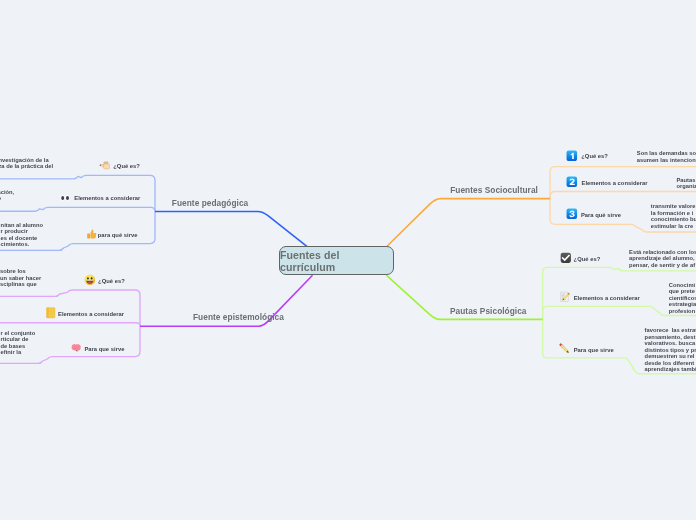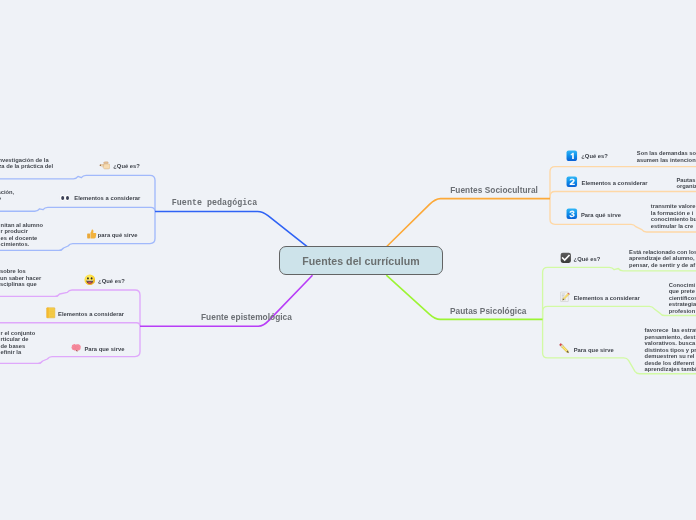--- a/index.html
+++ b/index.html
@@ -1,21 +1,21 @@
 <!DOCTYPE html>
 <html><head>
 <meta charset="utf-8">
 <title>Fuentes del curriculum</title>
 <style>
   html,body{margin:0;padding:0;}
   body{width:696px;height:520px;overflow:hidden;background:#eff2f7;
        font-family:"Liberation Sans",sans-serif;-webkit-font-smoothing:antialiased;}
   #stage{position:relative;width:696px;height:520px;overflow:hidden;background:#eff2f7;}
   svg.links{position:absolute;left:0;top:0;width:696px;height:520px;}
-  .central{position:absolute;left:279px;top:246px;width:164px;height:29px;
+  .central{position:absolute;left:279px;top:246px;width:115px;height:29px;
            background:#cde3ea;border:1.7px solid #636464;border-radius:7px;
            box-sizing:border-box;display:flex;align-items:center;justify-content:center;}
   .central span{font-size:10.6px;font-weight:bold;color:#6b7070;letter-spacing:0.05px;}
   .blabel{position:absolute;font-size:8.3px;font-weight:bold;color:#6b6f74;
           letter-spacing:0.05px;white-space:nowrap;}
   .child{position:absolute;display:flex;align-items:center;white-space:nowrap;}
   .child .ic{flex:0 0 auto;display:block;}
   .child .tx{font-size:5.8px;font-weight:bold;color:#3f434b;letter-spacing:0.03px;}
   .leaf{position:absolute;font-size:5.75px;font-weight:bold;color:#44484f;
         line-height:6.5px;letter-spacing:0.02px;white-space:pre;}
@@ -38,21 +38,21 @@
       <path d="M 140 326.3 L 140 351.6 Q 140 356.6 135 356.6 L 52 356.6 Q 49 356.6 47.35 359 L 42.65 361 Q 41 363.4 38 363.4 L -6 363.4" fill="none" stroke="#dfa8fb" stroke-width="1.35" stroke-linecap="butt" stroke-linejoin="round"></path>
       <path d="M 312.5 275.2 L 269.204 320.168 Q 263.3 326.3 258.3 326.3 L 140 326.3" fill="none" stroke="#b83df7" stroke-width="1.6" stroke-linecap="butt" stroke-linejoin="round"></path>
       <path d="M 542.6 319.4 L 542.6 272.3 Q 542.6 267.3 547.6 267.3 L 609.4 267.3 Q 612.4 267.3 614.05 269.7 L 618.35 268.5 Q 620 270.9 623 270.9 L 702 270.9" fill="none" stroke="#d2faa4" stroke-width="1.35" stroke-linecap="butt" stroke-linejoin="round"></path>
       <path d="M 542.6 319.4 L 542.6 311.3 Q 542.6 306.3 547.6 306.3 L 649.4 306.3 Q 652.4 306.3 654.05 308.7 L 659.85 313.1 Q 661.5 315.5 664.5 315.5 L 702 315.5" fill="none" stroke="#d2faa4" stroke-width="1.35" stroke-linecap="butt" stroke-linejoin="round"></path>
       <path d="M 542.6 319.4 L 542.6 352.9 Q 542.6 357.9 547.6 357.9 L 623.9 357.9 Q 626.9 357.9 628.55 360.29999999999995 L 634.95 371.3 Q 636.6 373.7 639.6 373.7 L 702 373.7" fill="none" stroke="#d2faa4" stroke-width="1.35" stroke-linecap="butt" stroke-linejoin="round"></path>
       <path d="M 386.3 275.2 L 429.332 314.096 Q 435.2 319.4 440.2 319.4 L 542.6 319.4" fill="none" stroke="#9cf434" stroke-width="1.6" stroke-linecap="butt" stroke-linejoin="round"></path>
     </svg>
   <div class="central">
     <span>Fuentes del currículum</span>
   </div>
-<div class="blabel" style="left: 171.8px; top: 197.6px; font-family: Liberation Mono, monospace;">Fuente pedagógica</div>
+<div class="blabel" style="left: 171.8px; top: 197.6px;">Fuente pedagógica</div>
     <div class="child" style="left: 98.8px; top: 159.8px; height: 12px;">
       <span class="ic"><svg width="11.6" height="11.6" viewBox="0 0 24 24">
    <path d="M11.0 10.2 h8.4 c2.0 0 3.4 1.3 3.4 3.2 v3.6 c0 2.0-1.5 3.5-3.5 3.5 h-6.8 c-2.2 0-3.9-1.6-3.9-3.7 v-3.2 c0-1.9 .9-3.4 2.4-3.4 z" fill="#f7dcb3" stroke="#cda474" stroke-width=".9"></path>
    <path d="M11.0 6.4 c2.0-.6 4.4-.75 6.6-.5 1.0.1 1.7.95 1.6 1.9 -.1 1.0-.95 1.65-1.95 1.55 -1.9-.2-3.7-.1-5.5.35 -1.0.25-2.0-.3-2.25-1.25 -.25-.95.5-1.8 1.5-2.05 z" fill="#e8c194" stroke="#c29568" stroke-width=".8"></path>
    <path d="M9.6 11.4 h-5.4 c-1.1 0-1.9.75-1.9 1.65 0 .9 .8 1.65 1.9 1.65 h5.4 z" fill="#f7dcb3" stroke="#cda474" stroke-width=".9"></path>
    <path d="M4.2 11.4 h-1.0 c-1.1 0-1.9.75-1.9 1.65 0 .9 .8 1.65 1.9 1.65 h1.0 z" fill="#9a6f4a"></path>
    </svg></span>
       <span class="tx" style="margin-left: 2.9px;">¿Qué es?</span>
     </div>
     <div class="leaf" style="left: -1.6px; top: 156.6px;">nvestigación de la
@@ -137,21 +137,21 @@
           </defs>
   <rect x="1.1" y="1.1" width="21.8" height="21.8" rx="4.3" fill="url(#gk3)"></rect>
   <path d="M12.5 19.2 c-3.4 0-5.5-1.6-5.6-4.2 h3.4 c0.1 1.0 0.9 1.6 2.2 1.6 1.3 0 2.1-0.6 2.1-1.6 0-1.0-0.8-1.6-2.3-1.6 h-1.4 v-2.4 h1.4 c1.3 0 2.1-0.6 2.1-1.5 0-0.9-0.7-1.4-1.9-1.4 -1.2 0-1.9 0.6-2.0 1.5 H7.2 C7.3 6.8 9.4 5.2 12.5 5.2 c3.1 0 5.1 1.4 5.1 3.5 0 1.5-1.0 2.6-2.5 2.9 v0.1 c1.9 0.2 3.0 1.3 3.0 3.0 0 2.4-2.2 4.0-5.6 4.0 z" fill="url(#gkt3)"></path>
   </svg></span>
       <span class="tx" style="margin-left: 3px;">Para qué sirve</span>
     </div>
     <div class="leaf" style="left: 650.8px; top: 203.3px;">transmite valore
 la formación e i
 conocimiento bu
 estimular la cre</div>
-    <div class="blabel" style="left: 163px; top: 312.1px; padding-left: 38px;">Fuente epistemológica</div>
+    <div class="blabel" style="left: 155px; top: 312.1px; padding-left: 38px;">Fuente epistemológica</div>
     <div class="child" style="left: 83.6px; top: 274.6px; height: 12px;">
       <span class="ic"><svg width="11.6" height="11.6" viewBox="0 0 24 24">
    <defs>
             <radialGradient id="gsm" cx="38%" cy="32%" r="72%">
      <stop offset="0" stop-color="#fff06a"></stop>
               <stop offset="65%" stop-color="#fcd733"></stop>
      <stop offset="100%" stop-color="#e8a51c"></stop>
             </radialGradient>
           </defs>
    <circle cx="12" cy="12" r="11" fill="url(#gsm)"></circle>

